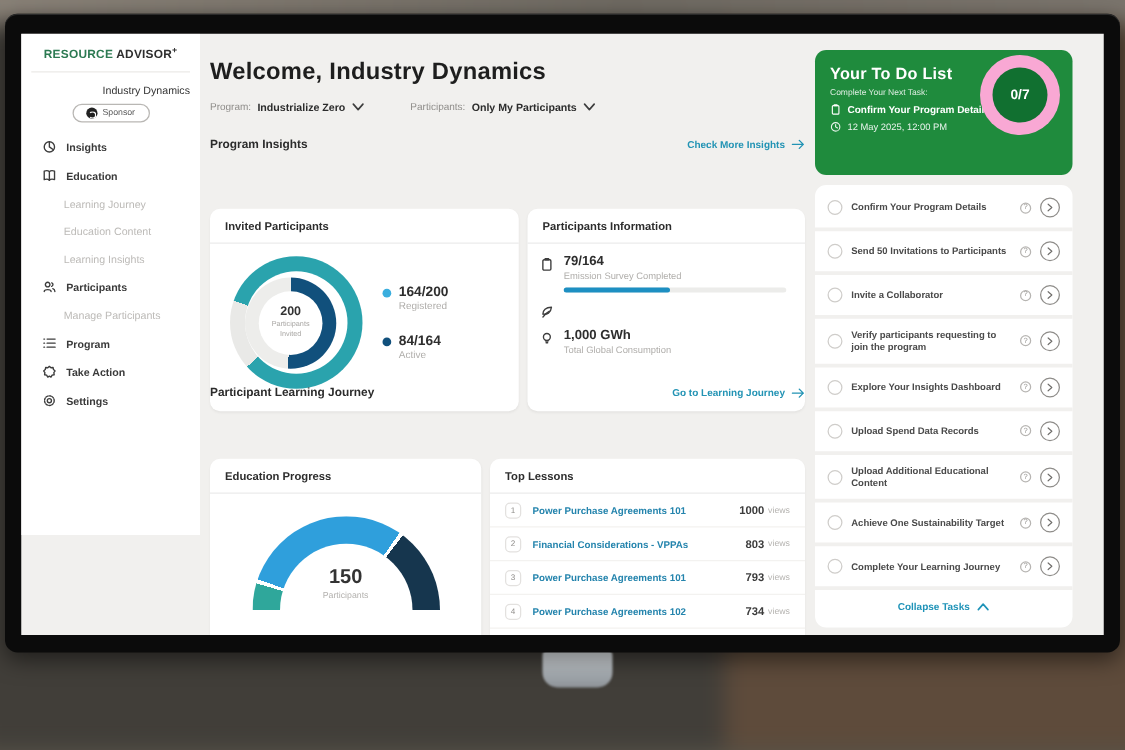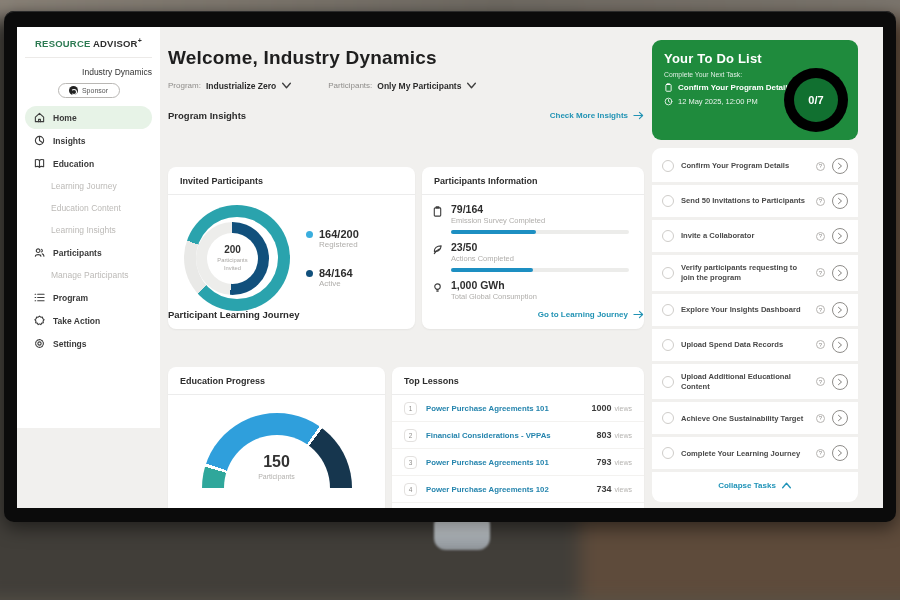--- a/index.html
+++ b/index.html
@@ -98,21 +98,21 @@
   .views-s { font-size:7px; color:#b5b3b0; margin-left:3px; }
 
   
   .todo-col { position:absolute; left:635px; top:13px; width:206px; }
   .todo-head { background:#1f8b3d; border-radius:9px; padding:11px 12px; color:#fff; position:relative; height:100px; overflow:hidden; }
   .todo-head .tt { font-size:13px; font-weight:bold; letter-spacing:.2px; }
   .todo-head .st { font-size:6.8px; opacity:.85; margin-top:5px; }
   .todo-head .ln { display:flex; align-items:center; gap:5px; margin-top:5px; font-size:8px; font-weight:bold; }
   .todo-head .dt { display:flex; align-items:center; gap:5px; margin-top:5px; font-size:7.5px; opacity:.9; }
   .todo-head .ic { stroke:#fff; width:9px; height:9px; }
-  .ring { position:absolute; right:10px; top:28px; width:64px; height:64px; border-radius:50%; background:#000000; display:flex; align-items:center; justify-content:center; }
+  .ring { position:absolute; right:10px; top:4px; width:64px; height:64px; border-radius:50%; background:#f9a8d4; display:flex; align-items:center; justify-content:center; }
   .ring .inner { width:44px; height:44px; border-radius:50%; background:#117030; display:flex; align-items:center; justify-content:center; font-size:11px; font-weight:bold; color:#fff; }
 
   .tasks { background:#fff; border-radius:9px; margin-top:8px; padding:2px 0; }
   .task { display:flex; align-items:center; gap:7px; padding:8px 10px; border-bottom:3px solid #f1f0ee; cursor:pointer; }
   .task:last-of-type { border-bottom:none; }
   .chk { width:12px; height:12px; border:1.4px solid #cfcdca; border-radius:50%; flex:0 0 auto; }
   .task .lbl { flex:1; font-size:7.6px; font-weight:bold; color:#4a4a4a; line-height:1.3; }
   .help { width:9px; height:9px; border:1px solid #b7b5b2; border-radius:50%; color:#8f8d8a; font-size:6px; display:flex; align-items:center; justify-content:center; flex:0 0 auto; }
   .go { width:16px; height:16px; border:1.4px solid #8f8d8a; border-radius:50%; display:flex; align-items:center; justify-content:center; flex:0 0 auto; }
   .go svg { width:6px; height:8px; stroke:#6f6d6a; }
@@ -136,27 +136,20 @@
         <div class="logo">
           <span class="g">RESOURCE</span>
           <span class="d">ADVISOR</span><sup>+</sup>
         </div>
         <div class="org">Industry Dynamics</div>
         <div class="badge">
           <span class="bi"></span>
           <span>Sponsor</span>
         </div>
         <div class="nav">
-          <div class="nav-item active">
-            <svg class="ic" viewBox="0 0 12 12">
-                <path d="M1.5 5.5 L6 1.5 L10.5 5.5 V10.5 H1.5 Z"></path>
-                <path d="M5 10.5 V8 H7 V10.5"></path>
-              </svg>
-            <span>Home</span>
-          </div>
           <div class="nav-item">
             <svg class="ic" viewBox="0 0 12 12">
                 <circle cx="6" cy="6" r="4.5"></circle>
                 <path d="M6 6 V1.5 M6 6 L9.5 8.5"></path>
               </svg>
             <span>Insights</span>
           </div>
           <div class="nav-item">
             <svg class="ic" viewBox="0 0 12 12">
                 <path d="M6 2.5 C5 1.5 3 1.5 1.5 2 V9.5 C3 9 5 9 6 10 C7 9 9 9 10.5 9.5 V2 C9 1.5 7 1.5 6 2.5 Z"></path>
@@ -284,27 +277,20 @@
                   <div class="track">
                       <div class="fill" style="width: 48%;"></div>
                     </div>
                 </span>
               </div>
               <div class="stat">
                 <svg class="ic si" viewBox="0 0 12 12">
                     <path d="M10 2 C5 2 2.5 4.5 2.5 8 C6 8.5 9.5 7 10 2 Z"></path>
                     <path d="M2.5 10.5 C4 8 6 6.5 8 5.5"></path>
                   </svg>
-                <span>
-                  <div class="v">23/50</div>
-                  <div class="s">Actions Completed</div>
-                  <div class="track">
-                      <div class="fill" style="width: 46%;"></div>
-                    </div>
-                </span>
               </div>
               <div class="stat">
                 <svg class="ic si" viewBox="0 0 12 12">
                     <circle cx="6" cy="5" r="3"></circle>
                     <path d="M5 8.5 H7 M5.3 10 H6.7"></path>
                   </svg>
                 <span>
                   <div class="v">1,000 GWh</div>
                   <div class="s">Total Global Consumption</div>
                 </span>

